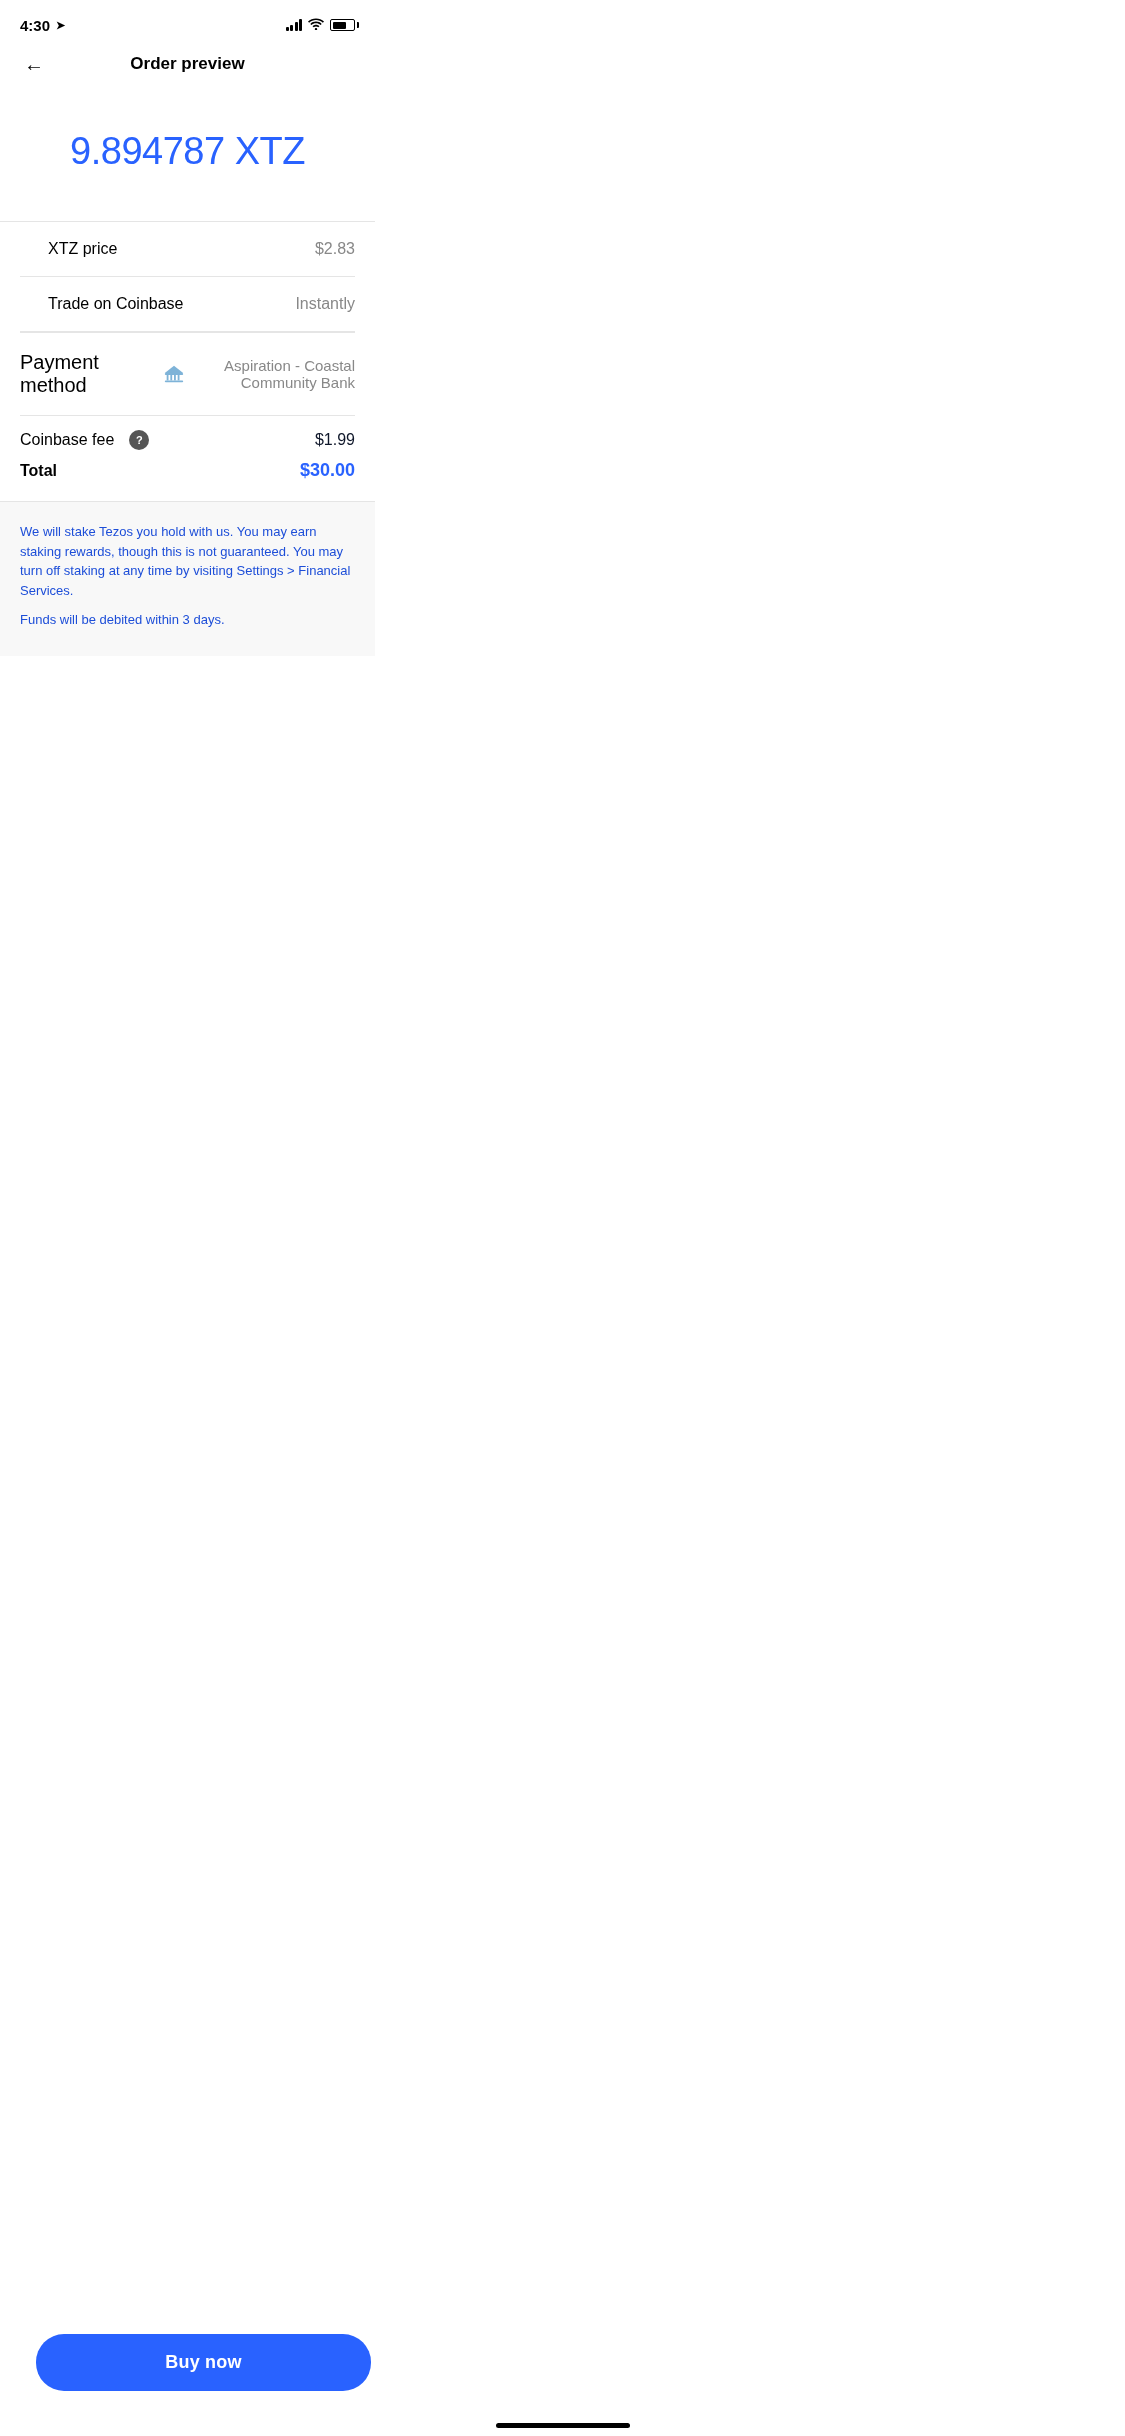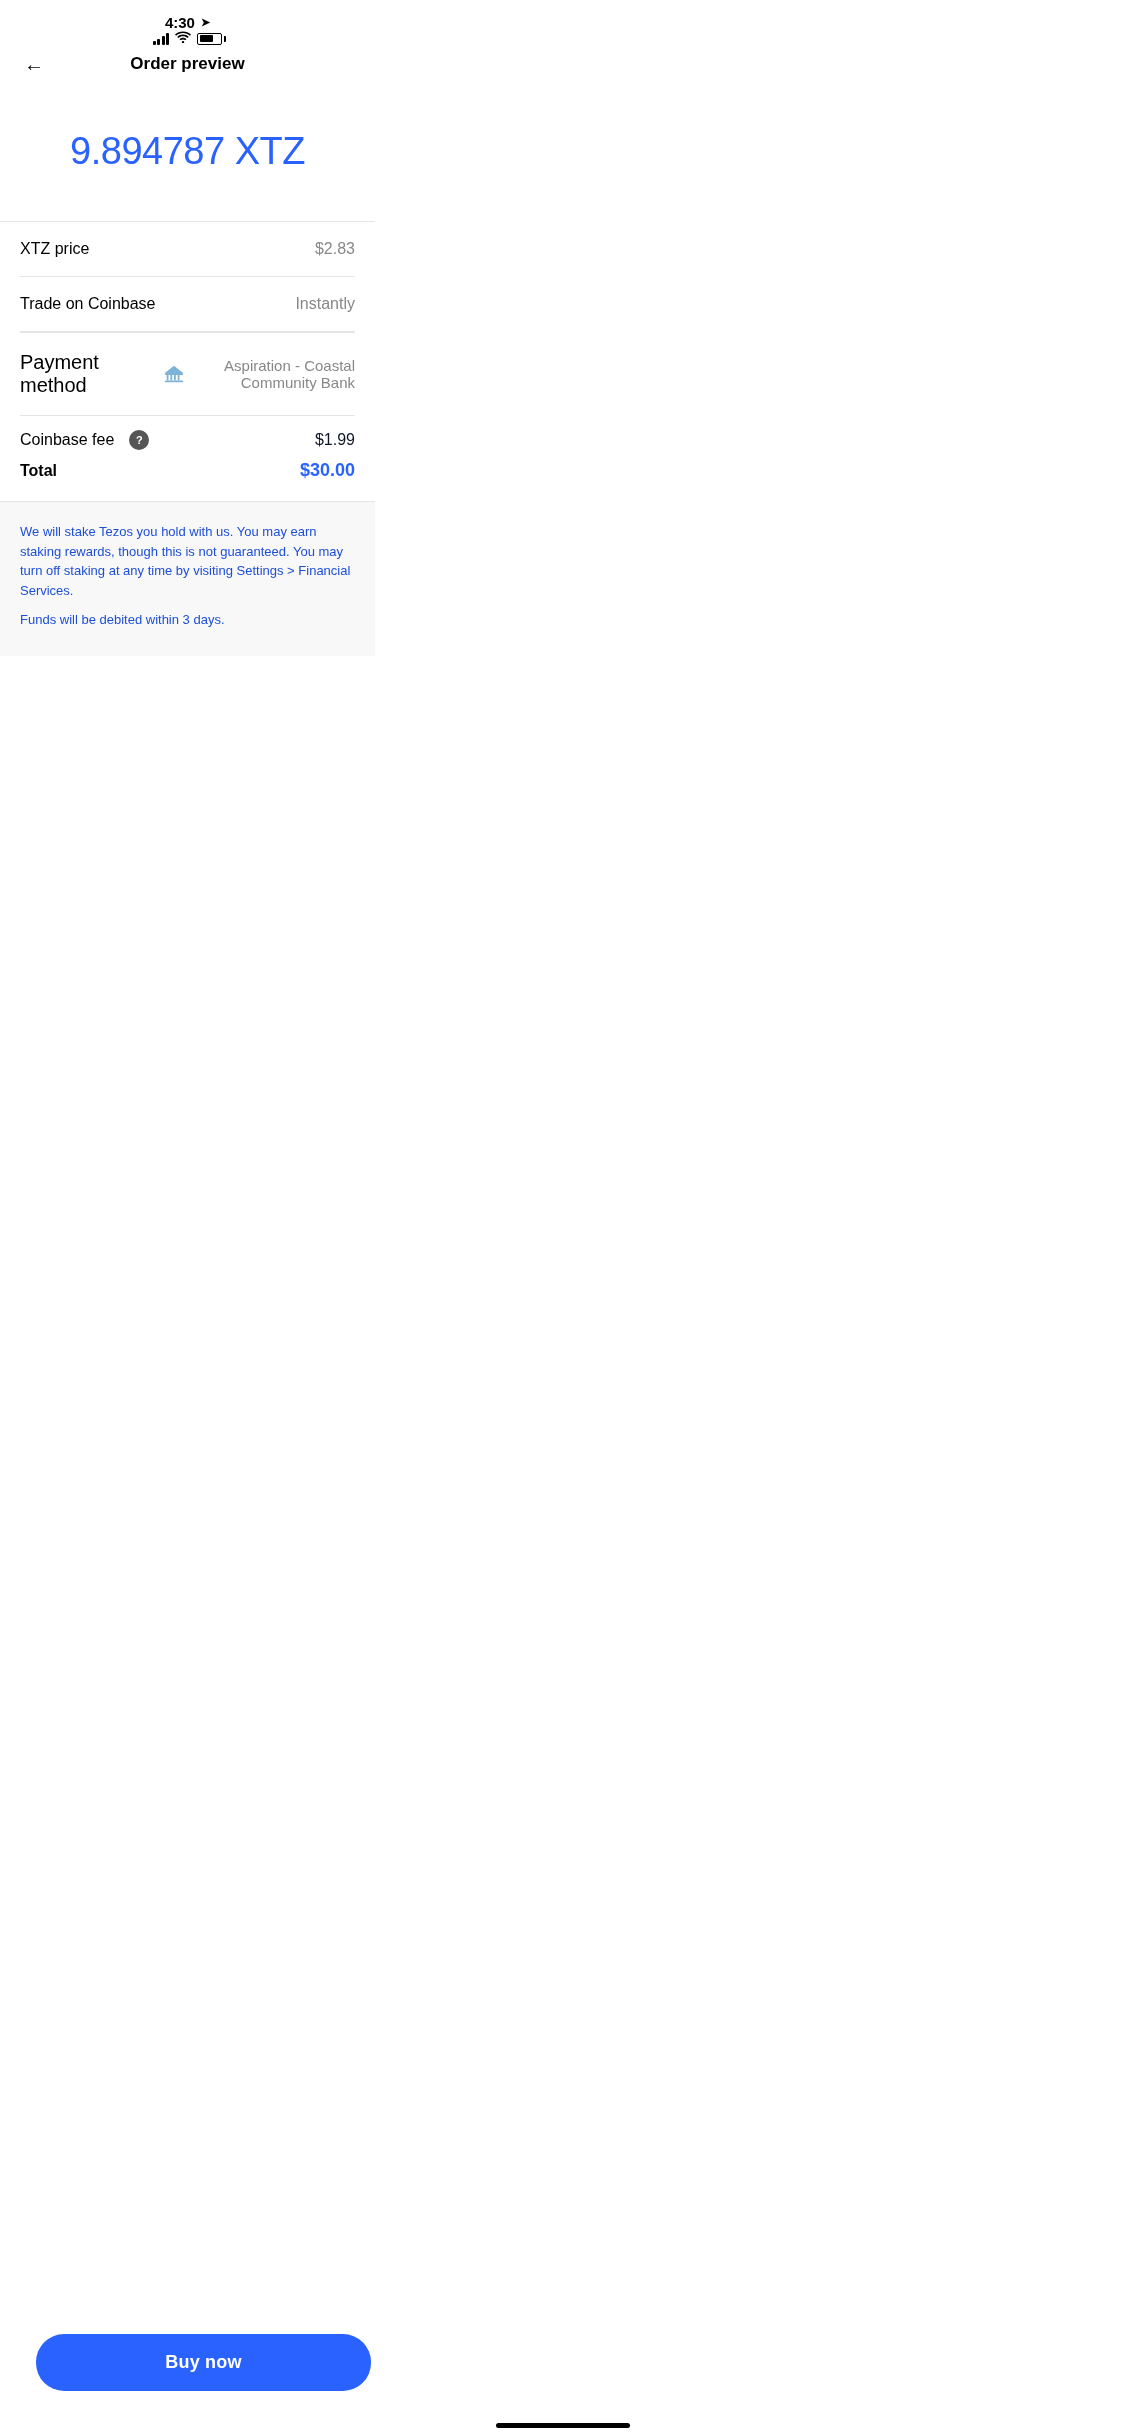--- a/index.html
+++ b/index.html
@@ -14,21 +14,20 @@
       position: relative;
     }
 
     
     .status-bar {
       display: flex;
       justify-content: space-between;
       align-items: center;
       padding: 14px 20px 8px 20px;
       height: 44px;
-      flex-direction: column;
     }
 
     .status-time {
       font-size: 15px;
       font-weight: 600;
       color: #000;
       display: flex;
       align-items: center;
       gap: 4px;
     }
@@ -138,20 +137,21 @@
       height: 1px;
       background: #e5e5e5;
     }
 
     
     .detail-row {
       display: flex;
       justify-content: space-between;
       align-items: center;
       padding: 18px 20px;
+      margin-left: 28px;
     }
 
     .detail-label {
       font-size: 16px;
       color: #000;
       font-weight: 400;
     }
 
     .detail-value {
       font-size: 16px;

